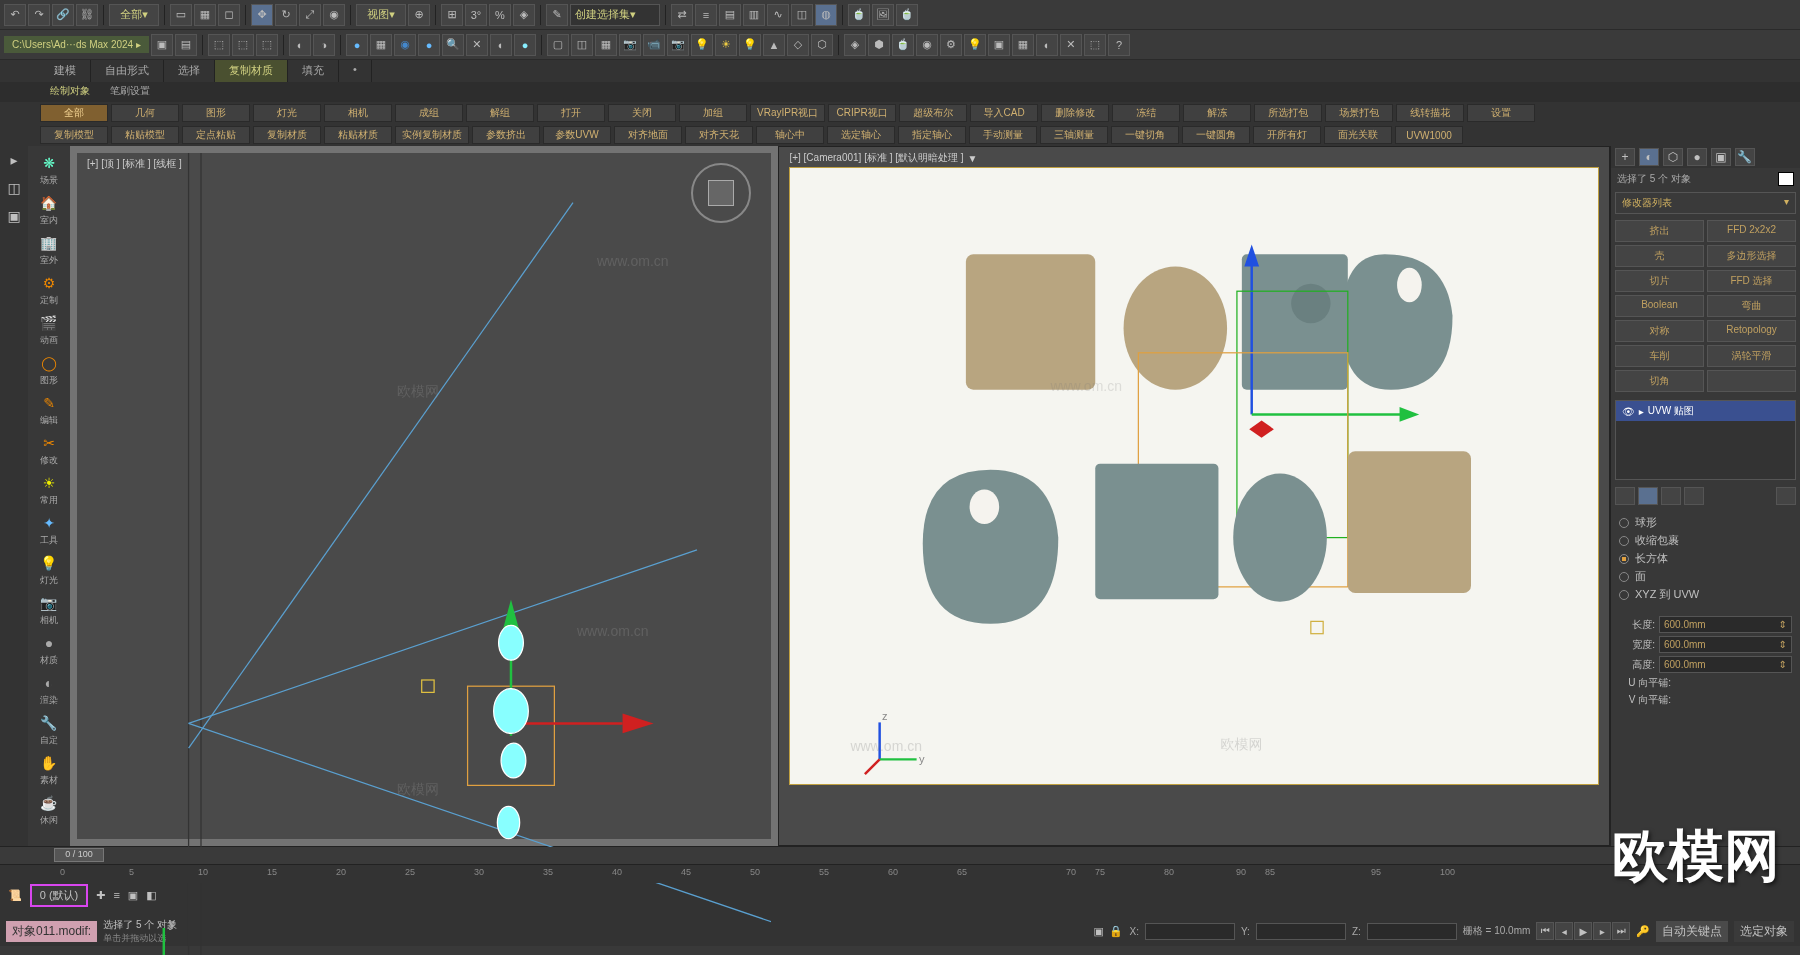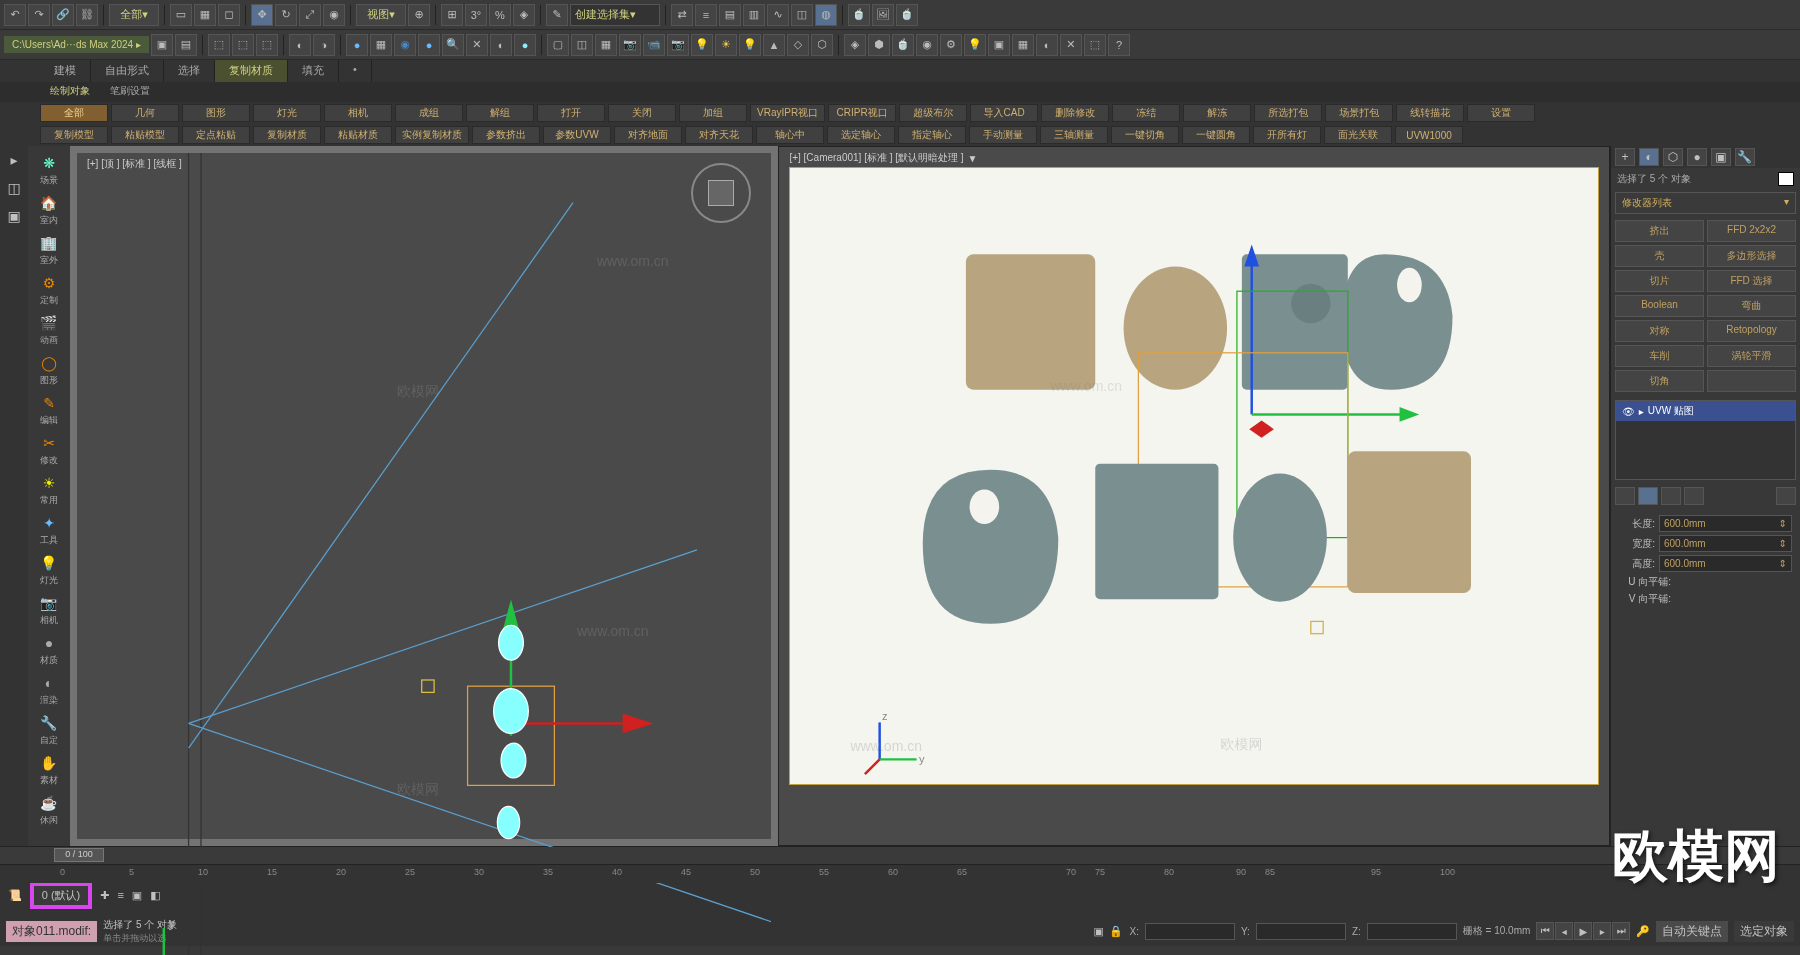--- a/index.html
+++ b/index.html
@@ -417,20 +417,42 @@
       </div>
     </div>
     <div class="stack-btns">
       <div class="stack-btn"></div>
       <div class="stack-btn active"></div>
       <div class="stack-btn"></div>
       <div class="stack-btn"></div>
       <div style="flex:1"></div>
       <div class="stack-btn"></div>
     </div>
+    <div class="params" id="gizmo-opts">
+        <div class="param-row">
+          <div class="radio "></div>
+          <span>球形</span>
+        </div>
+        <div class="param-row">
+          <div class="radio "></div>
+          <span>收缩包裹</span>
+        </div>
+        <div class="param-row">
+          <div class="radio checked"></div>
+          <span>长方体</span>
+        </div>
+        <div class="param-row">
+          <div class="radio "></div>
+          <span>面</span>
+        </div>
+        <div class="param-row">
+          <div class="radio "></div>
+          <span>XYZ 到 UVW</span>
+        </div>
+      </div>
     <div class="params">
       <div class="spinner-row">
         <span class="spinner-label">长度:</span>
         <div class="spinner">
             <span>600.0mm</span>
             <span>⇕</span>
           </div>
       </div>
       <div class="spinner-row">
         <span class="spinner-label">宽度:</span>
@@ -478,21 +500,21 @@
       <div class="ruler-tick" style="left: 1066px;">70</div>
       <div class="ruler-tick" style="left: 1095px;">75</div>
       <div class="ruler-tick" style="left: 1164px;">80</div>
       <div class="ruler-tick" style="left: 1233px; margin-left: 32px;">85</div>
       <div class="ruler-tick" style="left: 1236px;">90</div>
       <div class="ruler-tick" style="left: 1371px;">95</div>
       <div class="ruler-tick" style="left: 1440px;">100</div>
     </div>
   <div style="display:flex;align-items:center;height:24px;padding:0 8px;gap:8px">
     <span>📜</span>
-    <span style="background:#3a3a3a;padding:2px 8px;border:4px solid #d946ef"><span>0 (默认)</span></span>
+    <span style="background:#3a3a3a;padding:2px 8px;border:2px solid #d946ef"><span>0 (默认)</span></span>
     <span>✚</span>
     <span>≡</span>
     <span>▣</span>
     <span>◧</span>
   </div>
 </div>
 
 <div class="bottom-bar">
   <div class="status-left">
     <div class="status-block pink">对象011.modif:</div>

